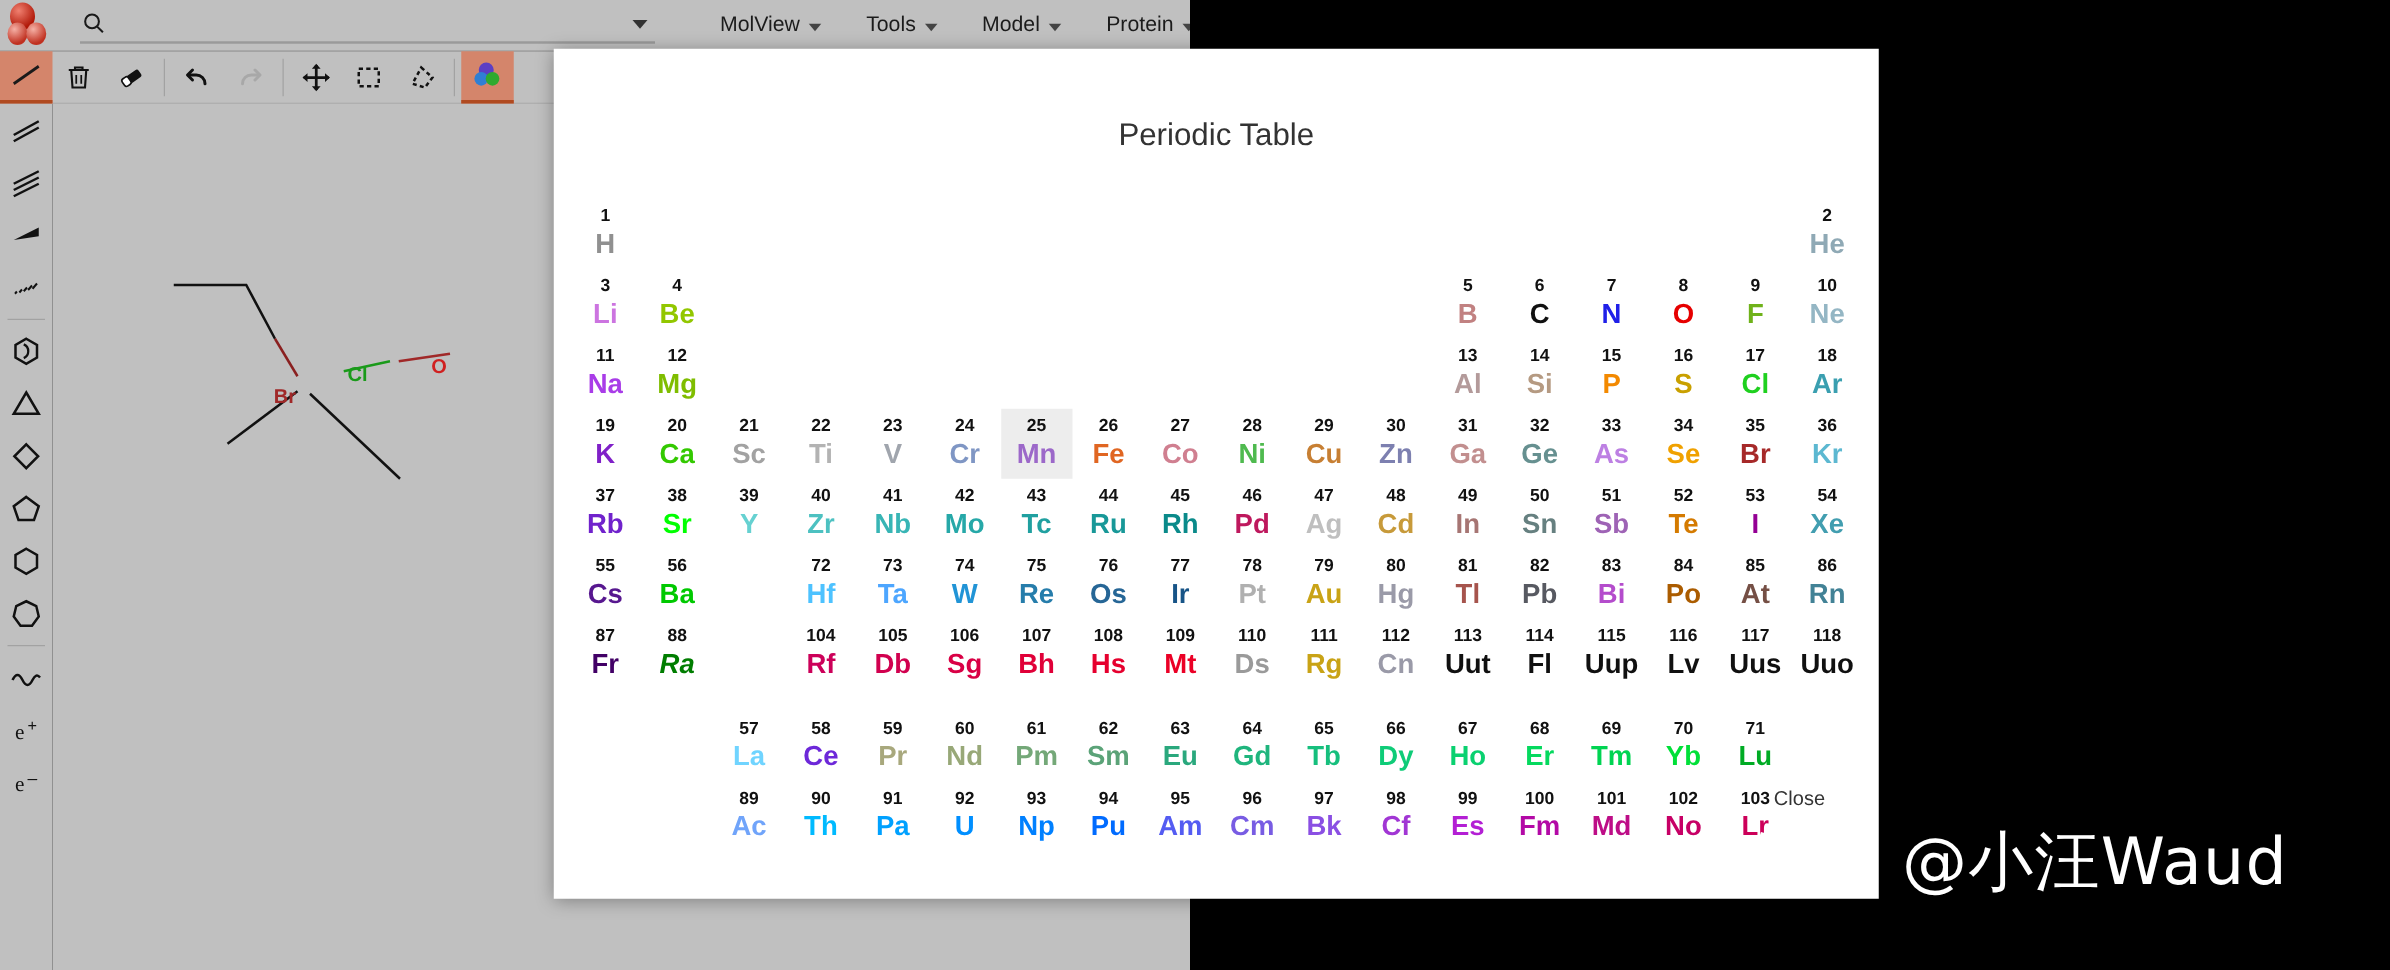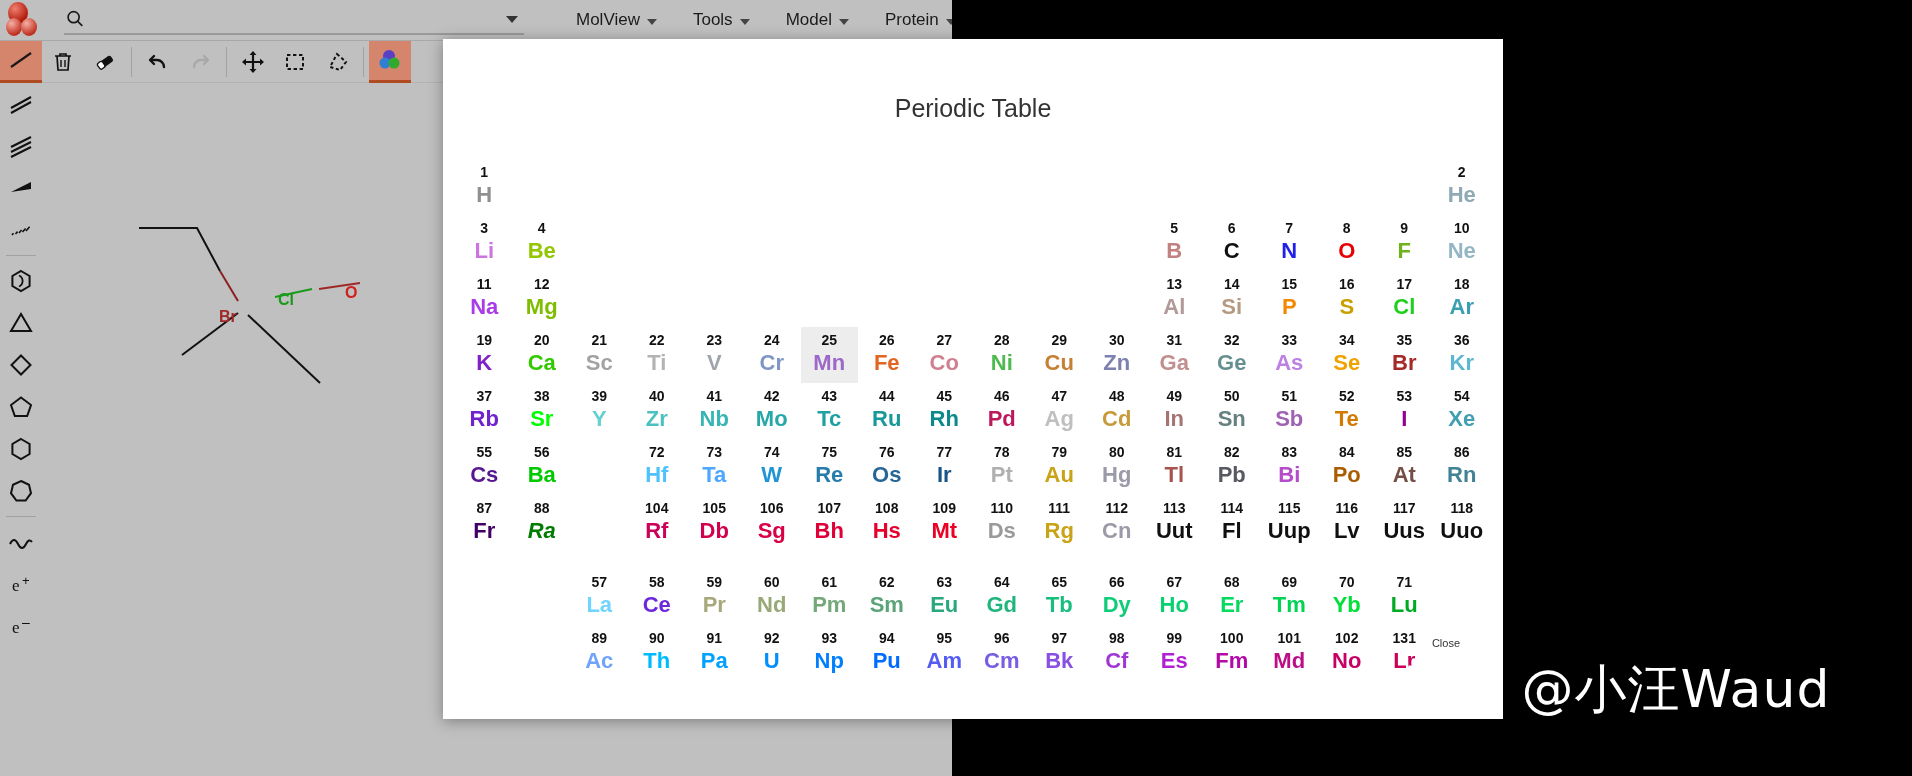--- a/index.html
+++ b/index.html
@@ -112,21 +112,21 @@
     border-collapse: collapse; table-layout: fixed;
   }
   .ptable td { width: 57.5px; height: 56px; padding: 0; text-align: center; vertical-align: top; }
   .cell { width: 100%; height: 56px; padding-top: 4px; }
   .cell.hl { background: #ededed; }
   .num { font-size: 14px; color: #111; line-height: 18px; font-weight: 600; }
   .sym { font-size: 22px; font-weight: 700; line-height: 28px; }
   .spacer-row td { height: 18px; }
   .close-link {
     position: absolute; right: 43px; bottom: 70px;
-    font-size: 11px; color: #333; text-decoration: none;
+    font-size: 16px; color: #333; text-decoration: none;
   }
 </style>
 </head>
 <body>
 
 <div id="app">
 
   <div class="topbar">
     <div class="logo">
       <div class="s1"></div>
@@ -1121,21 +1121,21 @@
               </div>
             </td>
             <td>
               <div class="cell">
                 <div class="num">102</div>
                 <div class="sym" style="color: rgb(199, 0, 102);">No</div>
               </div>
             </td>
             <td>
               <div class="cell">
-                <div class="num">131</div>
+                <div class="num">103</div>
                 <div class="sym" style="color: rgb(204, 0, 89);">Lr</div>
               </div>
             </td>
             <td></td>
           </tr>
         </tbody>
     </table>
 
     <a href="#" class="close-link">Close</a>
   </div>

